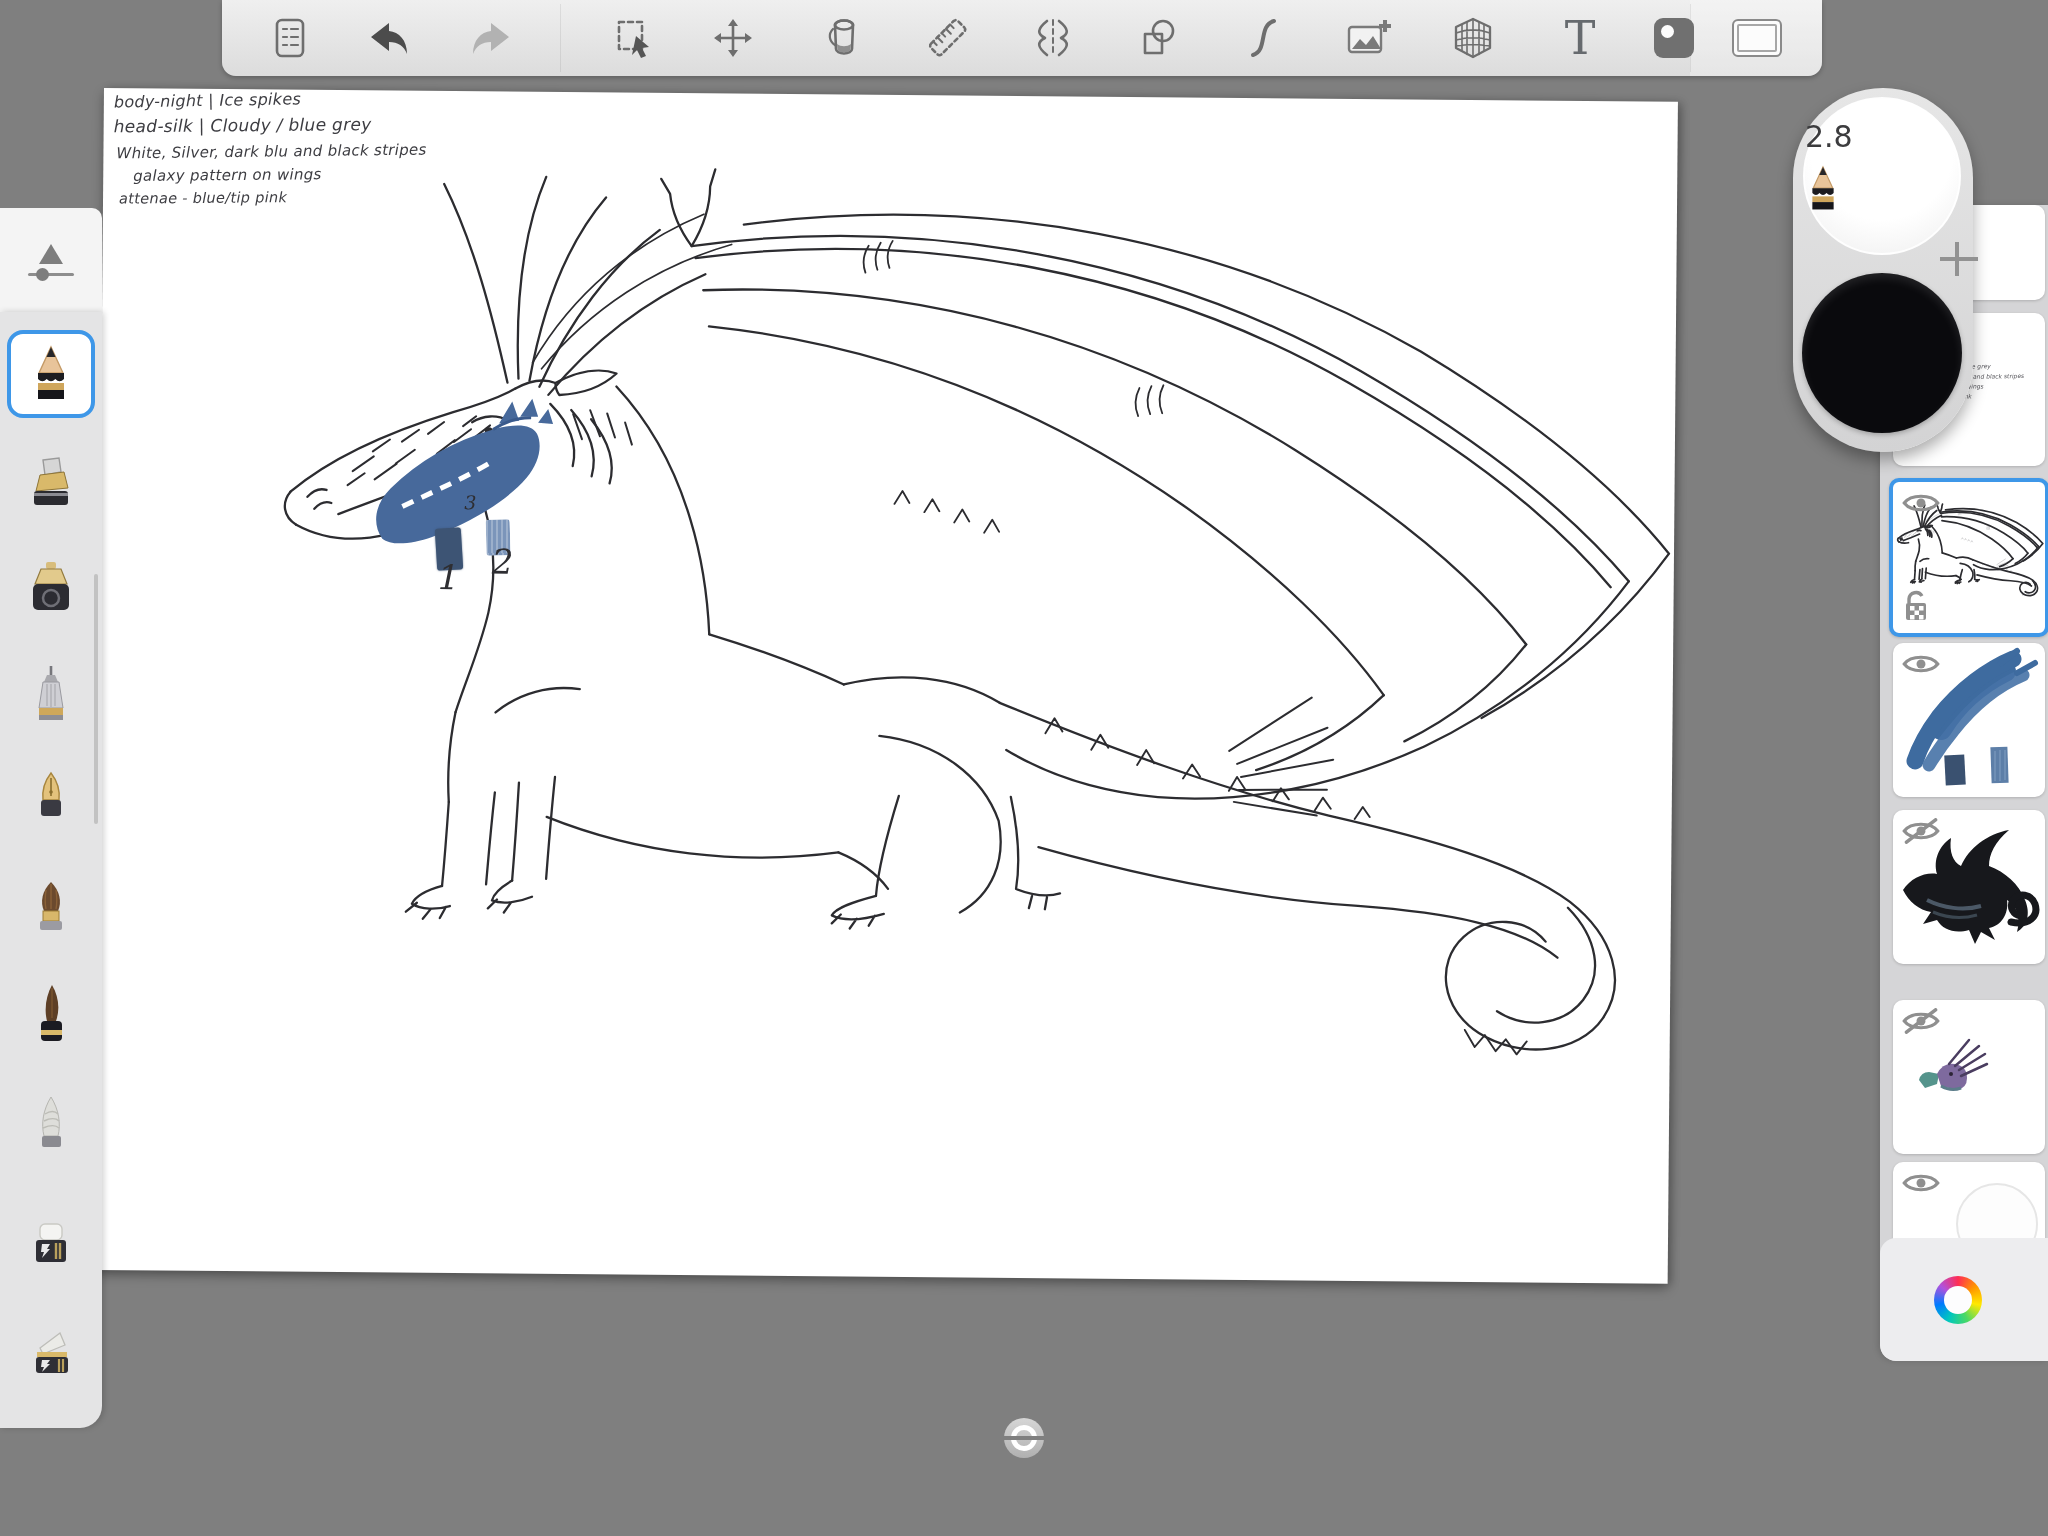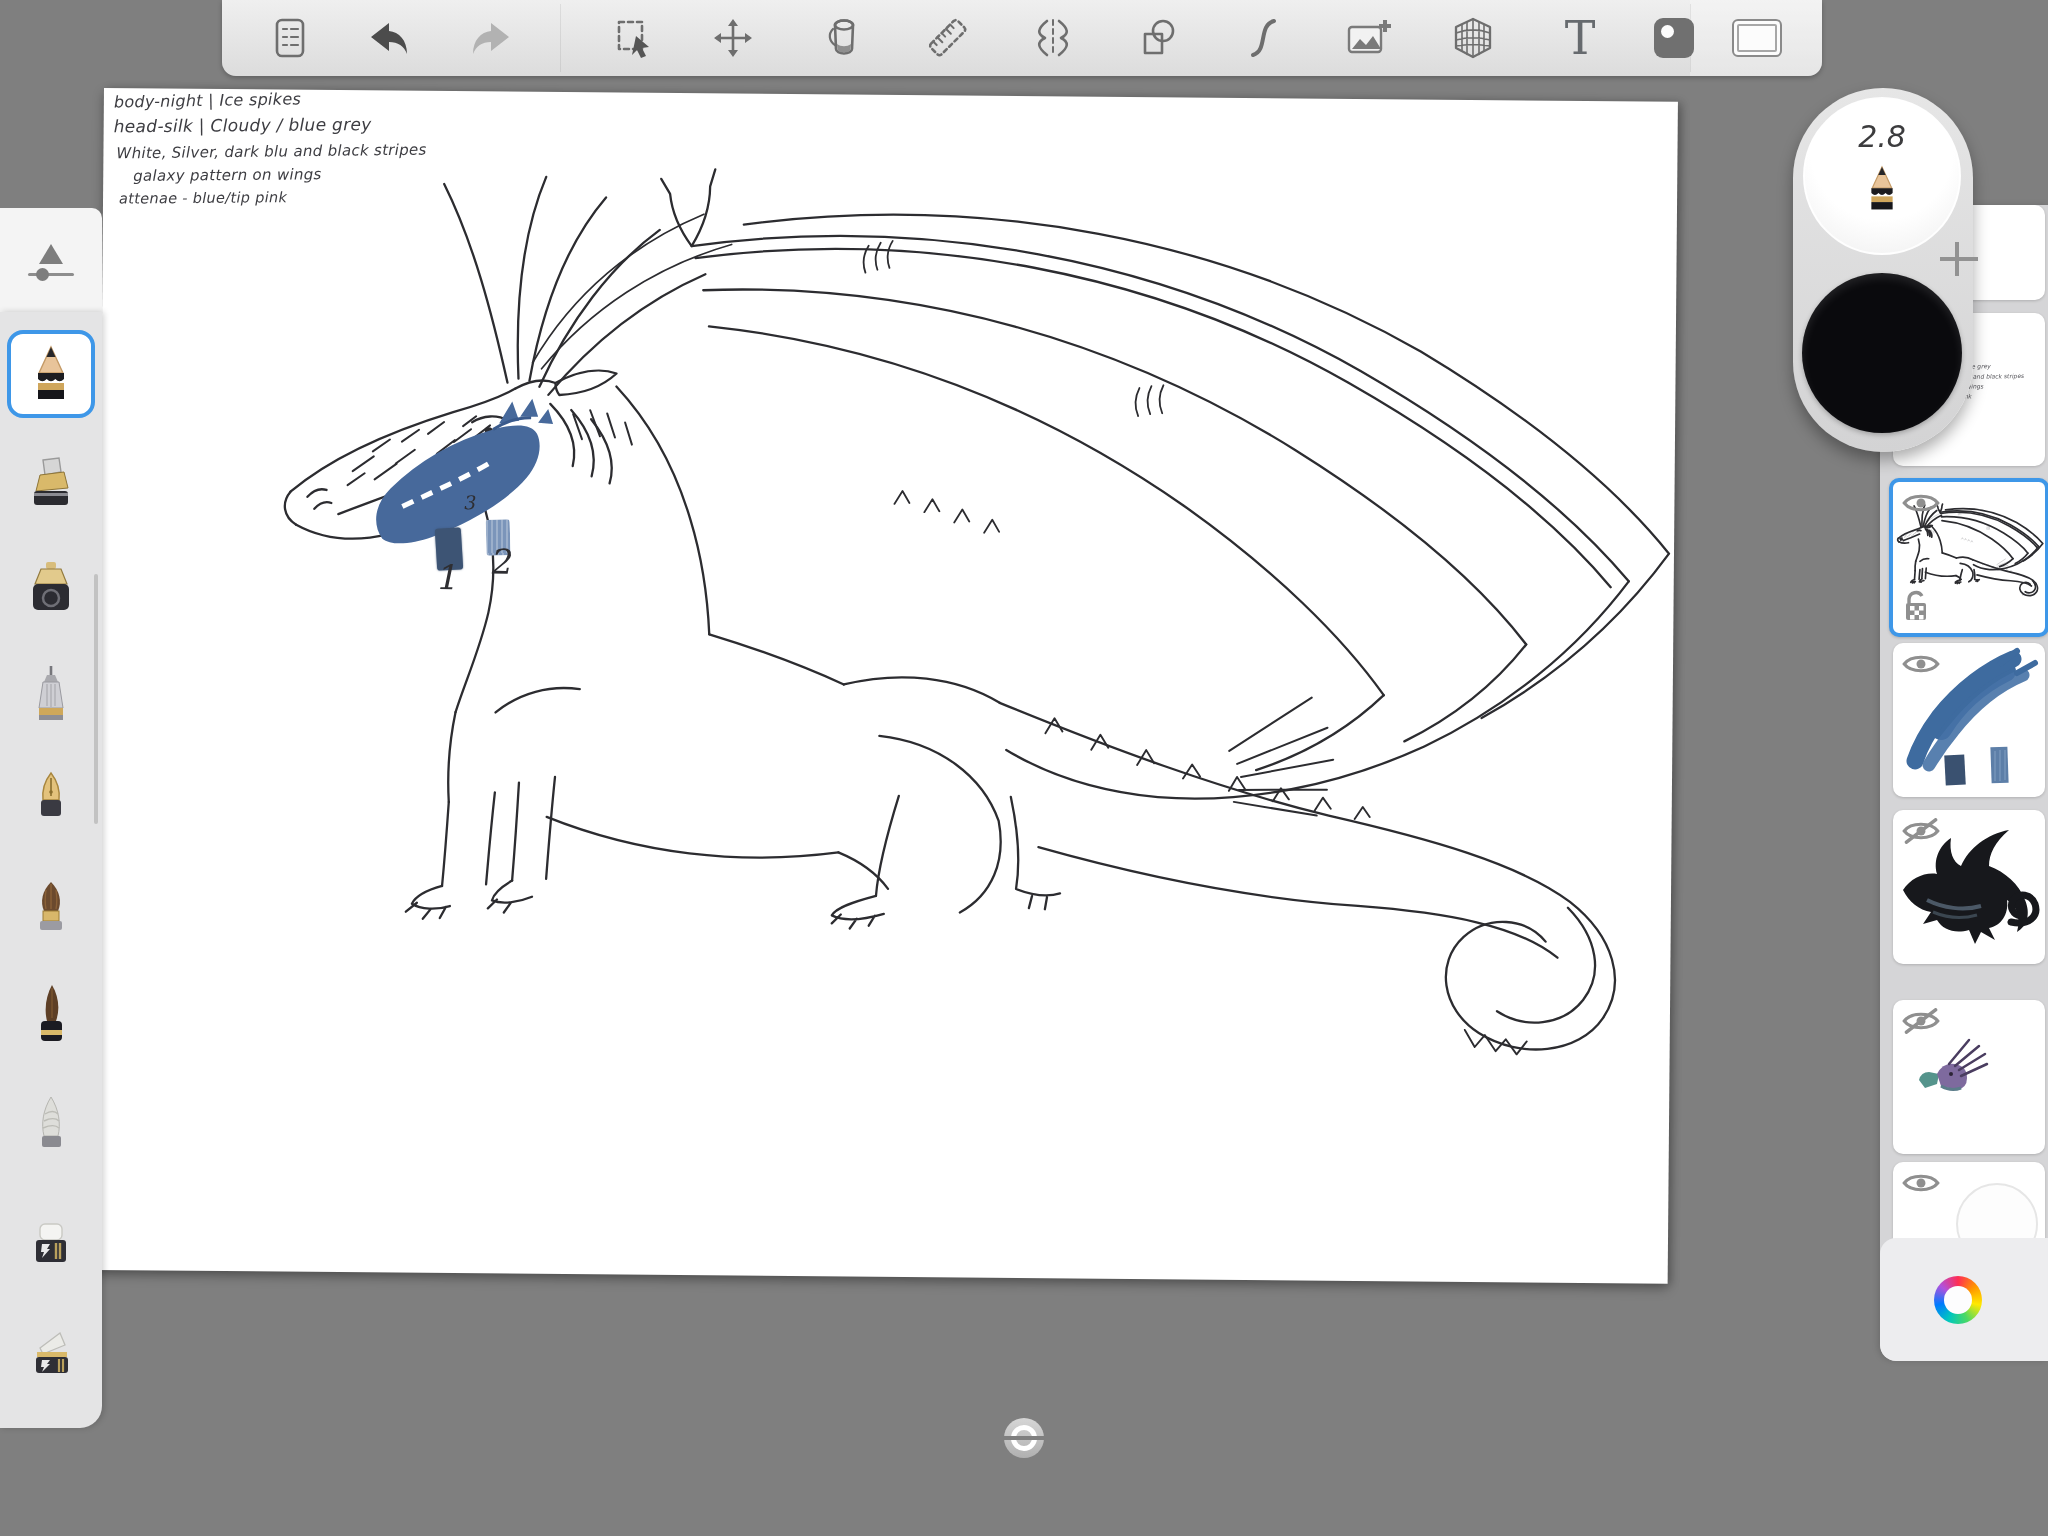--- a/index.html
+++ b/index.html
@@ -52,21 +52,21 @@
   .slider-line{width:46px;height:3px;background:#8d8d8d;border-radius:2px;margin:9px auto 0;position:relative;}
   .slider-line .knob{position:absolute;left:8px;top:-5px;width:13px;height:13px;border-radius:50%;background:#7d7d7d;}
   .brush{position:absolute;left:11px;width:80px;height:80px;display:flex;align-items:center;justify-content:center;}
   .brush.selected{background:#ffffff;border:4px solid #3e97e8;border-radius:16px;left:7px;box-sizing:content-box;}
   #sb-scroll{position:absolute;left:94px;top:366px;width:4px;height:250px;background:#c2c2c2;border-radius:2px;}
   
   #puck{position:absolute;left:1793px;top:88px;width:180px;height:364px;border-radius:90px;
      background:linear-gradient(#e6e6e6,#d3d3d4);box-shadow:0 8px 16px rgba(0,0,0,.33);z-index:9;}
   #puck-size{position:absolute;left:10px;top:9px;width:158px;height:158px;border-radius:50%;
      background:radial-gradient(circle at 50% 32%,#ffffff 0 55%,#ededed);border:2px solid rgba(255,255,255,.9);
-     box-sizing:border-box;text-align:center;font-style:italic;}
+     box-sizing:border-box;text-align:left;}
   #puck-size .val{margin-top:20px;font-size:30px;color:#3c3c3e;}
   #puck-color{position:absolute;left:9px;top:185px;width:160px;height:160px;border-radius:50%;background:#0a0a0d;
      box-shadow:inset 0 5px 10px rgba(255,255,255,.10),0 2px 5px rgba(0,0,0,.25);}
   #puck-plus{position:absolute;left:1938px;top:240px;width:38px;height:38px;z-index:10;}
   #puck-plus:before,#puck-plus:after{content:"";position:absolute;background:#929292;}
   #puck-plus:before{left:17px;top:2px;width:4px;height:34px;}
   #puck-plus:after{left:2px;top:17px;width:38px;height:4px;}
   
   #layers{position:absolute;left:1880px;top:205px;width:168px;height:1156px;background:#d5d5d7;
      border-radius:16px 0 0 16px;z-index:8;overflow:hidden;box-shadow:-2px 0 6px rgba(0,0,0,.15);}

